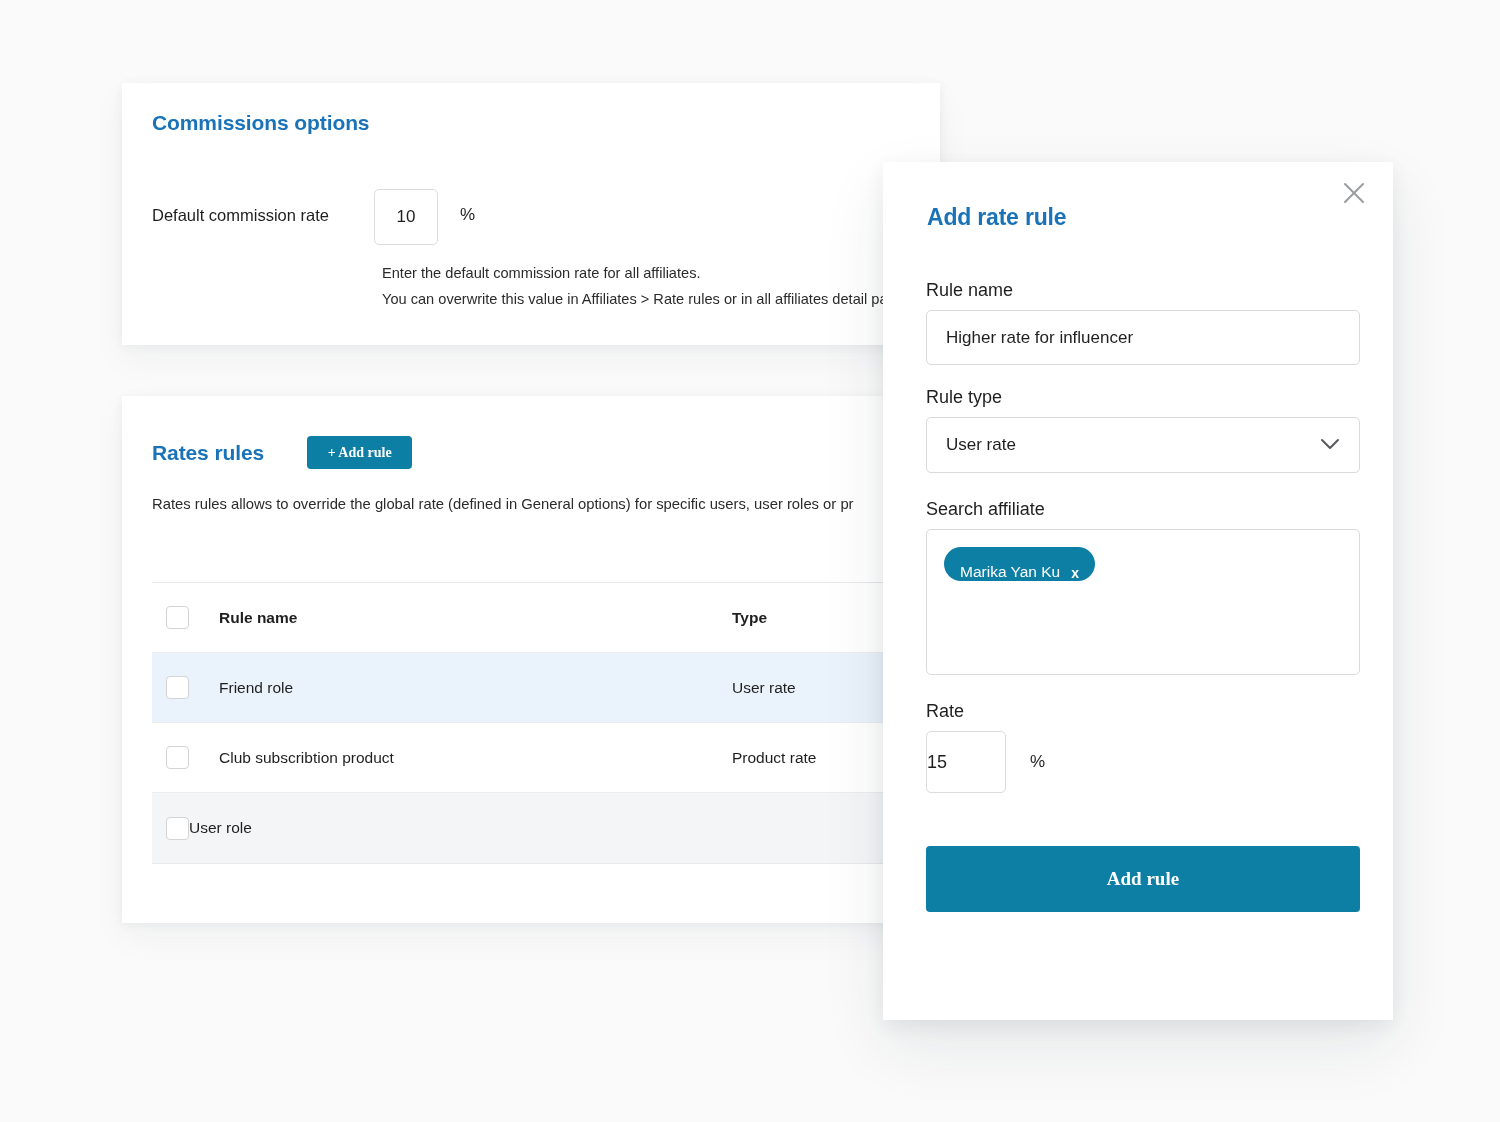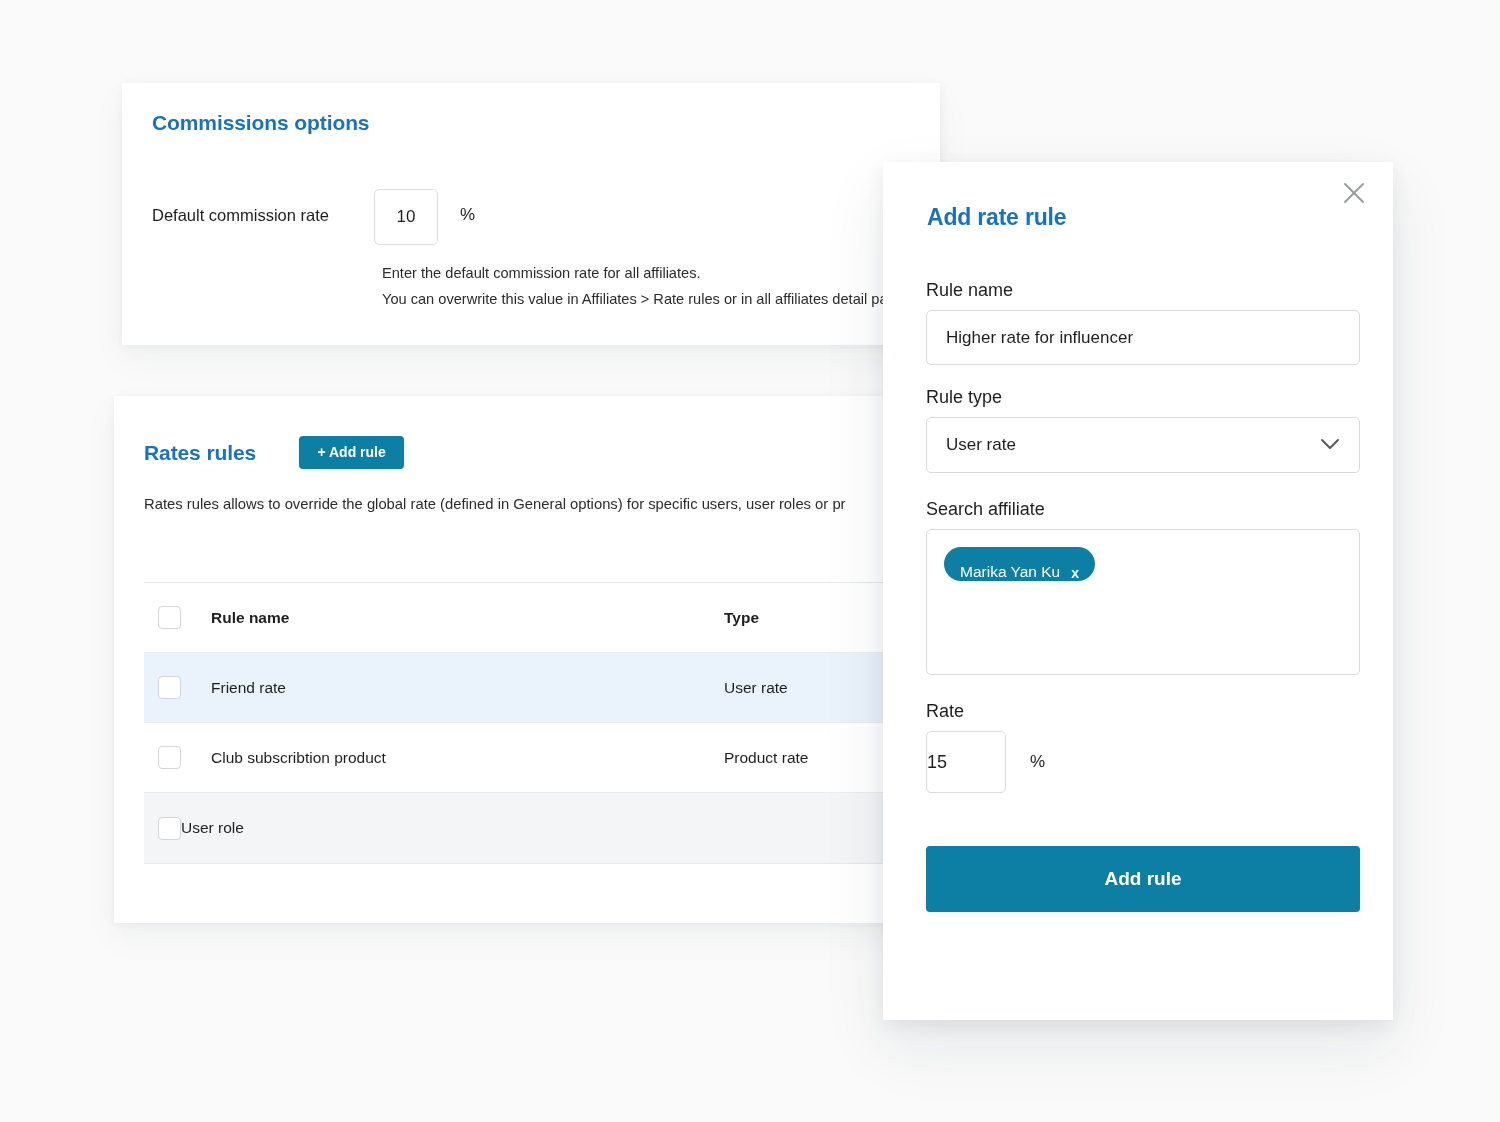--- a/index.html
+++ b/index.html
@@ -31,21 +31,21 @@
   }
 
   #commissions-card {
     left: 122px;
     top: 83px;
     width: 818px;
     height: 262px;
   }
 
   #rates-card {
-    left: 114px;
+    left: 122px;
     top: 396px;
     width: 818px;
     height: 527px;
   }
 
   .section-title {
     color: #1a73b8;
     font-size: 21px;
     font-weight: bold;
     letter-spacing: -0.1px;
@@ -123,21 +123,21 @@
 
   #rates-title {
     position: static;
   }
 
   .btn-primary {
     background: #0d7ea4;
     color: #ffffff;
     border: none;
     border-radius: 4px;
-    font-family: Liberation Sans, sans-serif;
+    font-family: Liberation Serif, serif;
     font-weight: bold;
     cursor: pointer;
   }
 
   #add-rule-top {
     margin-left: 43px;
     width: 105px;
     height: 33px;
     font-size: 14px;
     line-height: 33px;
@@ -399,21 +399,21 @@
     <div class="table">
 
       <div class="trow head">
         <span class="cb"></span>
         <span class="cell-name">Rule name</span>
         <span class="cell-type">Type</span>
       </div>
 
       <div class="trow alt-blue">
         <span class="cb"></span>
-        <span class="cell-name">Friend rate</span>
+        <span class="cell-name">Friend role</span>
         <span class="cell-type">User rate</span>
       </div>
 
       <div class="trow plain">
         <span class="cb"></span>
         <span class="cell-name">Club subscribtion product</span>
         <span class="cell-type">Product rate</span>
       </div>
 
       <div class="trow alt-gray">

